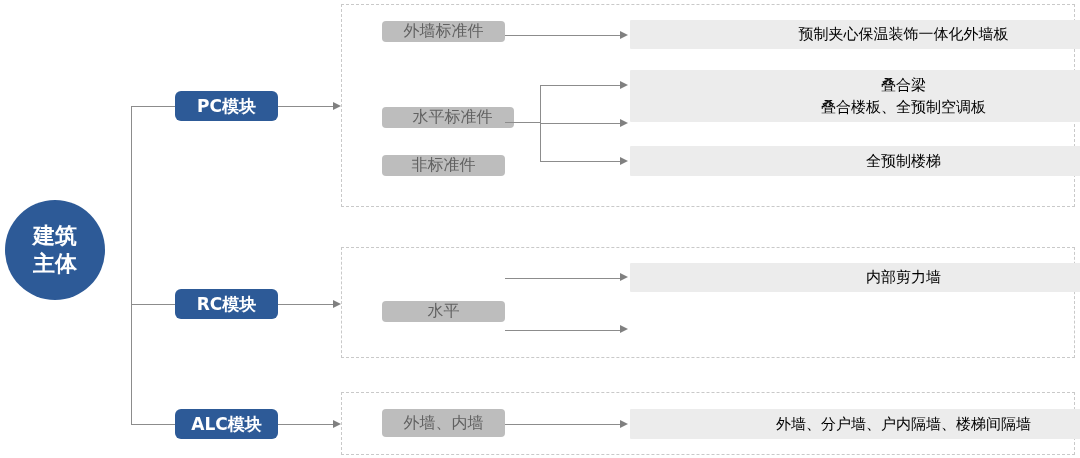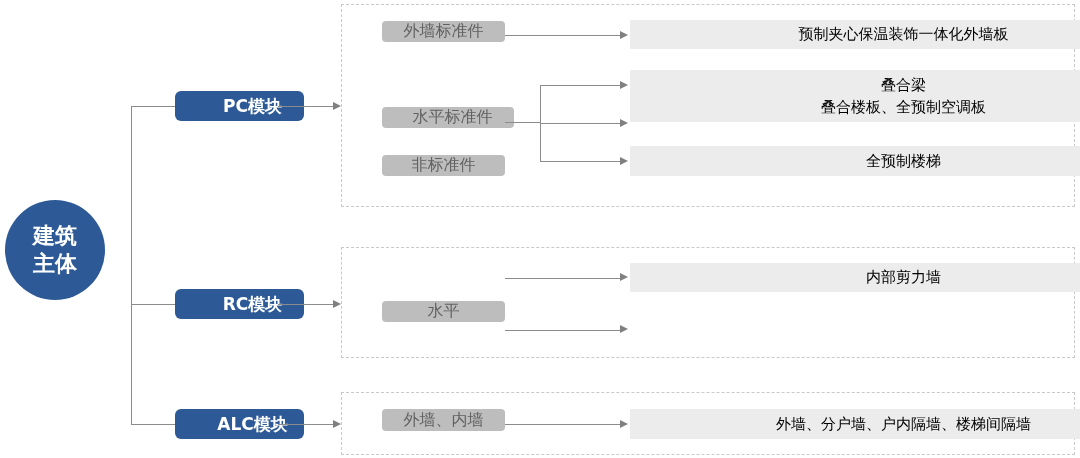--- a/index.html
+++ b/index.html
@@ -7,21 +7,21 @@
     position:relative;width:1080px;height:458px;background:#ffffff;overflow:hidden;
     font-family:"DejaVu Sans","Liberation Sans",sans-serif;
   }
   .root-circle{
     position:absolute;left:5px;top:200px;width:100px;height:100px;border-radius:50%;
     background:#2d5a97;color:#ffffff;display:flex;flex-direction:column;
     align-items:center;justify-content:center;font-size:22px;font-weight:bold;line-height:28px;
   }
   .blue-node{
     position:absolute;width:103px;height:30px;border-radius:6px;background:#2d5a97;
-    color:#ffffff;font-size:17px;font-weight:bold;display:flex;align-items:center;justify-content:center;padding-left:26px;
+    color:#ffffff;font-size:17px;font-weight:bold;display:flex;align-items:center;justify-content:center;
   }
   .dashed-group{
     position:absolute;border:1px dashed #c9c9c9;background:transparent;box-sizing:border-box;
   }
   .label-node{
     position:absolute;left:382px;width:123px;height:21px;border-radius:4px;background:#bdbdbd;
     color:#616161;font-size:16px;display:flex;align-items:center;justify-content:center;
   }
   .result-node{
     position:absolute;left:630px;width:459px;background:#ececec;border-radius:1px;
@@ -88,20 +88,20 @@
 
   <div class="label-node" style="top:301px;text-align:center;">水平</div>
 
   <div class="result-node" style="top:263px;height:29px;">内部剪力墙</div>
 
   <div class="hline" style="left:505px;top:277.5px;width:115px;"></div>
   <div class="arrowhead" style="left:620px;top:273px;"></div>
   <div class="hline" style="left:505px;top:329.5px;width:115px;"></div>
   <div class="arrowhead" style="left:620px;top:325px;"></div>
 
-  <div class="label-node" style="top:409px;height:22px;">外墙、内墙</div>
+  <div class="label-node" style="top:409px;height:28px;">外墙、内墙</div>
 
   <div class="result-node" style="top:409px;height:30px;">外墙、分户墙、户内隔墙、楼梯间隔墙</div>
 
   <div class="hline" style="left:505px;top:424px;width:115px;"></div>
   <div class="arrowhead" style="left:620px;top:419.5px;"></div>
 
 </div>
 
 </body></html>

